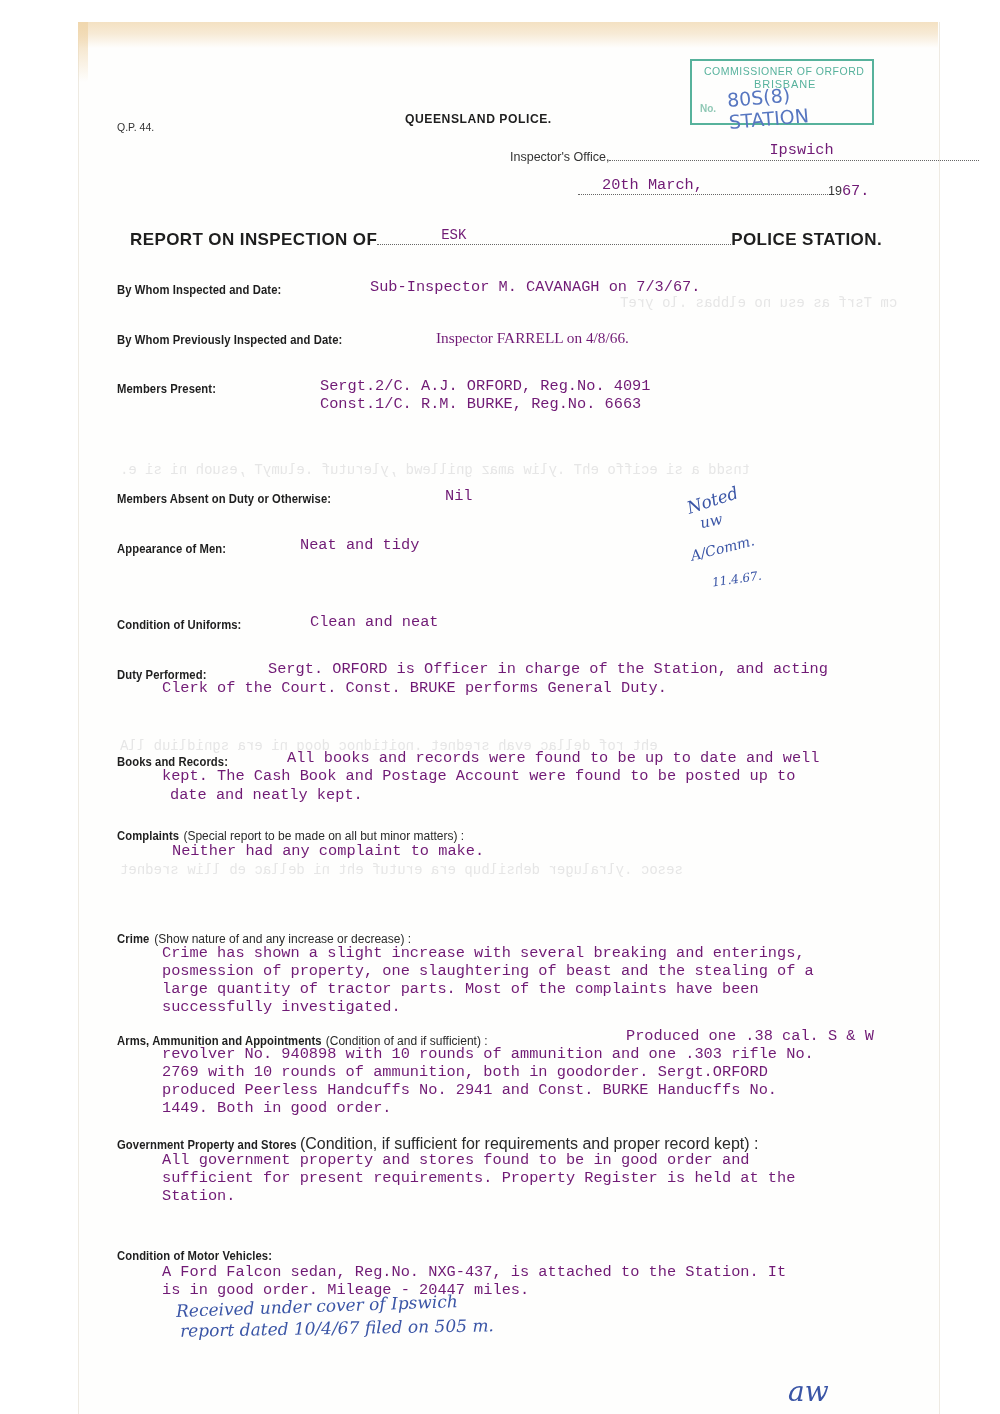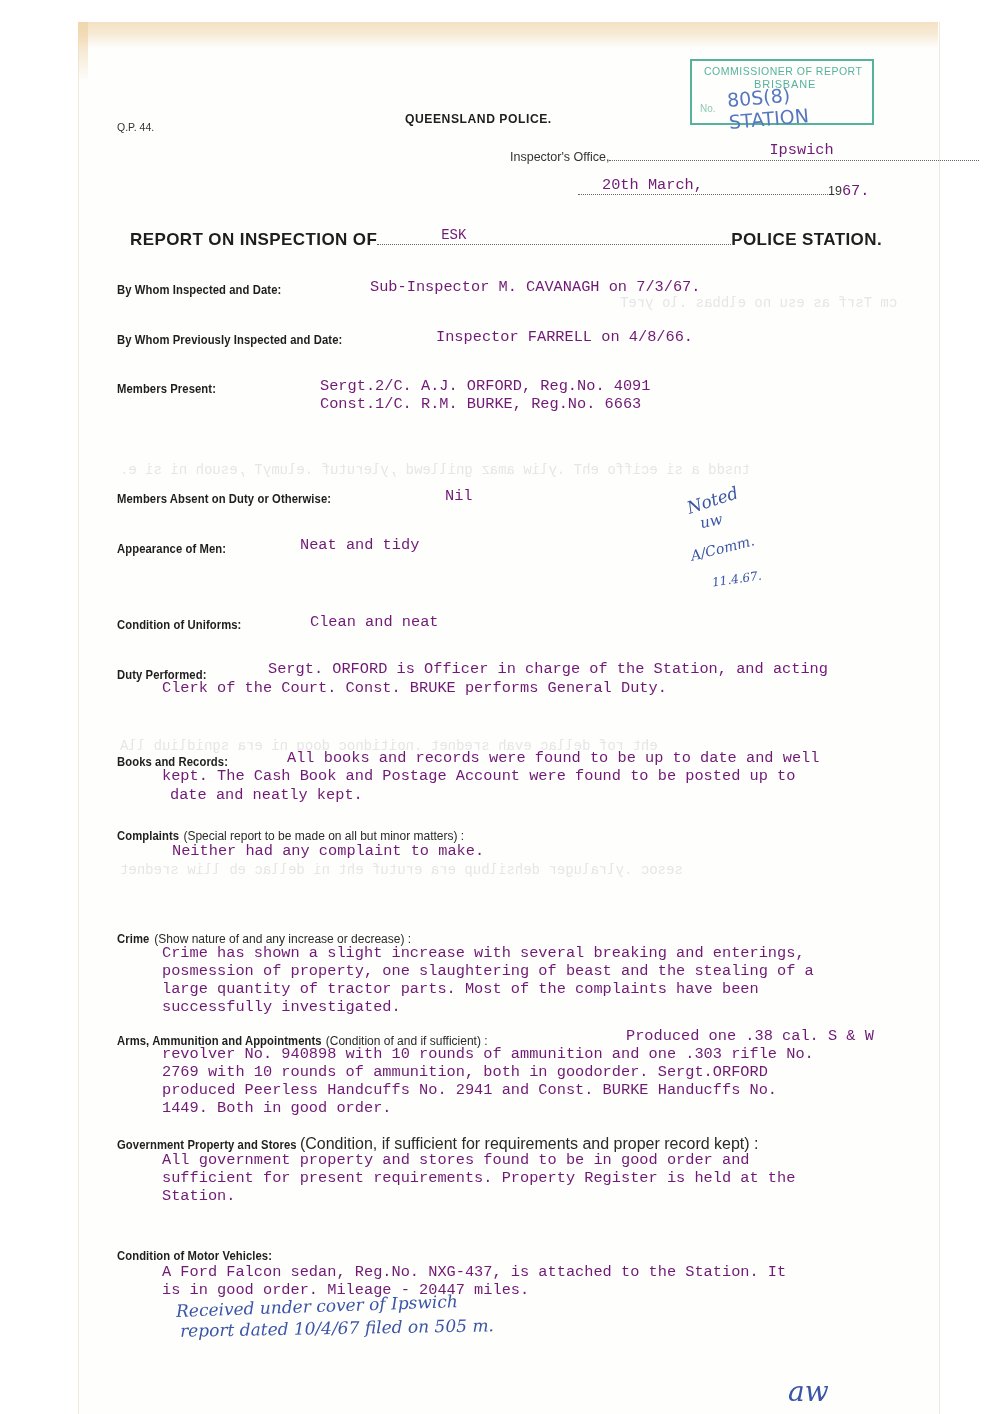--- a/index.html
+++ b/index.html
@@ -42,21 +42,21 @@
       position: absolute; left: 690px; top: 59px; width: 180px; height: 62px;
       border: 2px solid #3aa58c; opacity: 0.85;
     }
     .stamp-line1 {
       position: absolute; left: 12px; top: 4px; font-size: 10.5px; color: #3aa58c; letter-spacing: 0.5px;
     }
     .stamp-line2 {
       position: absolute; left: 62px; top: 17px; font-size: 11px; color: #3aa58c; letter-spacing: 0.8px;
     }
     .stamp-no {
-      position: absolute; left: 8px; top: 42px; font-size: 10px; color: #7cbfa9;
+      position: absolute; left: 8px; top: 42px; font-size: 10px; color: #7cbfa9; font-weight: bold;
     }
     .stamp-hand {
       position: absolute; left: 36px; top: 28px; font-size: 19px; color: #3a5fb6;
       font-family: "DejaVu Sans", sans-serif; transform: rotate(-5deg); transform-origin: left center;
     }
     .ghost {
       position: absolute; font-family: "Liberation Mono", monospace; color: #e6e6e6; font-size: 14px;
       transform: scaleX(-1); white-space: nowrap;
     }
   </style>
@@ -81,31 +81,31 @@
 
 <div class="abs" style="left:578px; top:180px; font-size:12.5px; color:#333;">
   <span class="dotted" style="width:250px; position:relative; height:14px;"><span class="type" style="position:absolute; left:24px; top:-3px;">20th March,</span></span><span>19</span><span class="type">67.</span>
 </div>
 
 <div class="abs" style="left:130px; top:230px; font-size:15.5px;">
   <span class="label" style="display:inline-block; font-size:17px; letter-spacing:0.4px; transform:none;">REPORT ON INSPECTION OF</span><span class="dotted" style="width:354px; position:relative; height:14px;"><span class="type" style="position:absolute; left:64px; top:-3px; font-size:14px;">ESK</span></span><span class="label" style="display:inline-block; font-size:17px; letter-spacing:0.4px; transform:none;">POLICE STATION.</span>
 </div>
 
 <div class="stamp">
-  <span class="stamp-line1">COMMISSIONER OF REPORT</span>
+  <span class="stamp-line1">COMMISSIONER OF ORFORD</span>
   <span class="stamp-line2">BRISBANE</span>
   <span class="stamp-no">No.</span>
   <span class="stamp-hand">80S(8) STATION</span>
 </div>
 
 <div class="abs label" style="left:117px; top:283px;">By Whom Inspected and Date:</div>
 <div class="abs type" style="left:370px; top:279px;">Sub-Inspector M. CAVANAGH on 7/3/67.</div>
 
 <div class="abs label" style="left:117px; top:333px;">By Whom Previously Inspected and Date:</div>
-<div class="abs type" style="left:436px; top:329px;">Inspector FARRELL on 4/8/66.</div>
+<div class="abs type" style="left:436px; top:329px;font-family:Liberation Serif, serif;">Inspector FARRELL on 4/8/66.</div>
 
 <div class="abs label" style="left:117px; top:382px;">Members Present:</div>
 <div class="abs type" style="left:320px; top:378px;">Sergt.2/C. A.J. ORFORD, Reg.No. 4091</div>
 <div class="abs type" style="left:320px; top:396px;">Const.1/C. R.M. BURKE, Reg.No. 6663</div>
 
 <div class="abs label" style="left:117px; top:492px;">Members Absent on Duty or Otherwise:</div>
 <div class="abs type" style="left:445px; top:488px;">Nil</div>
 
 <div class="abs label" style="left:117px; top:542px;">Appearance of Men:</div>
 <div class="abs type" style="left:300px; top:537px;">Neat and tidy</div>

